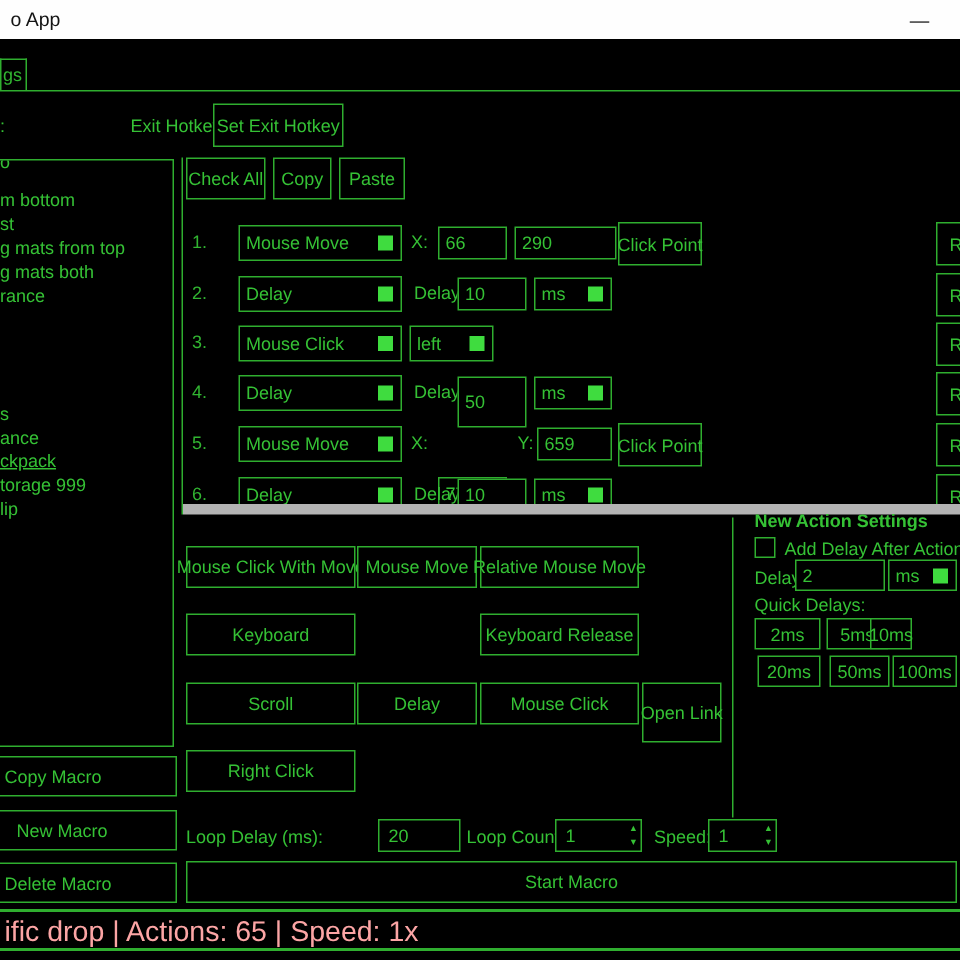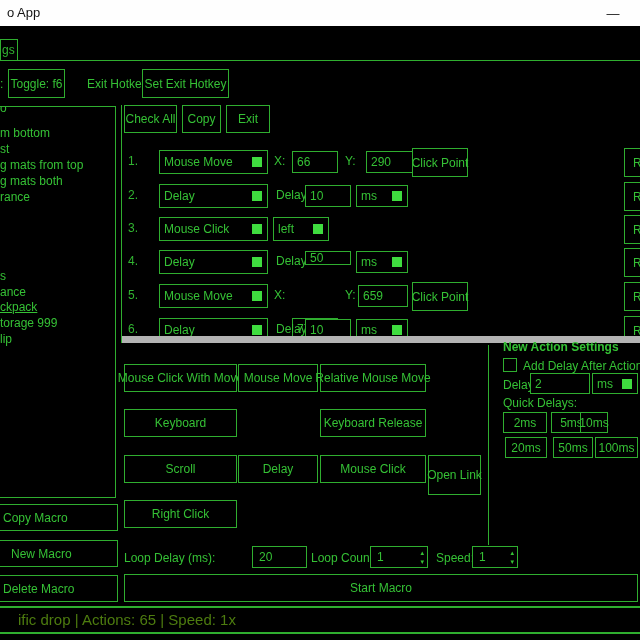--- a/index.html
+++ b/index.html
@@ -43,39 +43,38 @@
 
   .spin { position:absolute; background:#000; border:1px solid #2fae2f; color:#35c135;
     display:flex; align-items:center; padding-left:6px; }
   .spin .arrows { position:absolute; right:3px; top:1px; display:flex; flex-direction:column;
     align-items:center; line-height:9px; font-size:7px; color:#35c135; }
 
   .checkbox { position:absolute; width:14px; height:14px; border:1px solid #2fae2f; background:#000; }
 
   .scrollbar { position:absolute; left:122px; top:336px; width:518px; height:7px; background:#b3b3b3; }
 
-  .statusbar-text { position:absolute; left:18px; top:611px; font-size:15px; color:#4d7c0f; white-space:nowrap; }
+  .statusbar-text { position:absolute; left:3px; top:611px; font-size:19px; color:#fca5a5; white-space:nowrap; }
 </style>
 </head>
 <body>
 
 <div id="app">
 
   <div class="titlebar">
     <span class="title-text">o App</span>
     <span class="min-btn">—</span>
   </div>
 
   <div class="tab">
     <span>gs</span>
   </div>
   <div class="g-line" style="left:0; top:60px; width:640px; height:1px;"></div>
 
   <span class="lbl" style="left:0; top:77px;">:</span>
-  <div class="btn" style="left:8px; top:69px; width:57px; height:29px;">Toggle: f6</div>
   <span class="lbl" style="left:87px; top:77px;">Exit Hotkey:</span>
   <div class="btn" style="left:142px; top:69px; width:87px; height:29px;">Set Exit Hotkey</div>
 
   <div class="listbox">
     <div class="list-item" style="top:-6px;">o</div>
     <div class="list-item" style="top:19px;">m bottom</div>
     <div class="list-item" style="top:35px;">st</div>
     <div class="list-item" style="top:51px;">g mats from top</div>
     <div class="list-item" style="top:67px;">g mats both</div>
     <div class="list-item" style="top:83px;">rance</div>
@@ -91,34 +90,34 @@
   </div>
 
   <div class="btn left-text" style="left:-20px; top:504px; width:138px; height:27px; padding-left:22px;">Copy Macro</div>
   <div class="btn left-text" style="left:-20px; top:540px; width:138px; height:27px; padding-left:30px;">New Macro</div>
   <div class="btn left-text" style="left:-20px; top:575px; width:138px; height:27px; padding-left:22px;">Delete Macro</div>
 
   <div class="g-line" style="left:121px; top:105px; width:1px; height:238px;"></div>
 
   <div class="btn" style="left:124px; top:105px; width:53px; height:28px;">Check All</div>
   <div class="btn" style="left:182px; top:105px; width:39px; height:28px;">Copy</div>
-  <div class="btn" style="left:226px; top:105px; width:44px; height:28px;">Exit</div>
+  <div class="btn" style="left:226px; top:105px; width:44px; height:28px;">Paste</div>
 
   <div class="viewport">
 
     <div class="arow" style="top:8px;">
       <span class="num">1.</span>
       <div class="dd" style="left:38px; top:2px; width:109px; height:24px;">
         <span>Mouse Move</span>
         <span class="sq"></span>
       </div>
       <span class="lbl" style="left:153px; top:6px;">X:</span>
       <input class="tbox" style="left: 171px; top: 3px; width: 46px; height: 22px;" value="66">
       <span class="lbl" style="left:224px; top:6px;">Y:</span>
-      <input class="tbox" style="left: 245px; top: 3px; width: 68px; height: 22px;" value="290">
+      <input class="tbox" style="left: 222px; top: 3px; width: 68px; height: 22px;" value="290">
       <div class="btn" style="left:291px; top:0; width:56px; height:29px;">Click Point</div>
       <div class="btn left-text" style="left:503px; top:0; width:42px; height:29px; padding-left:8px;">R</div>
     </div>
 
     <div class="arow" style="top:42px;">
       <span class="num">2.</span>
       <div class="dd" style="left:38px; top:2px; width:109px; height:24px;">
         <span>Delay</span>
         <span class="sq"></span>
       </div>
@@ -144,21 +143,21 @@
       <div class="btn left-text" style="left:503px; top:0; width:42px; height:29px; padding-left:8px;">R</div>
     </div>
 
     <div class="arow" style="top:108px;">
       <span class="num">4.</span>
       <div class="dd" style="left:38px; top:2px; width:109px; height:24px;">
         <span>Delay</span>
         <span class="sq"></span>
       </div>
       <span class="lbl" style="left:155px; top:6px;">Delay</span>
-      <input class="tbox" style="left: 184px; top: 3px; width: 46px; height: 14px;" value="50">
+      <input class="tbox" style="left: 184px; top: 3px; width: 46px; height: 34px;" value="50">
       <div class="dd" style="left:235px; top:3px; width:52px; height:22px;">
         <span>ms</span>
         <span class="sq"></span>
       </div>
       <div class="btn left-text" style="left:503px; top:0; width:42px; height:29px; padding-left:8px;">R</div>
     </div>
 
     <div class="arow" style="top:142px;">
       <span class="num">5.</span>
       <div class="dd" style="left:38px; top:2px; width:109px; height:24px;">

